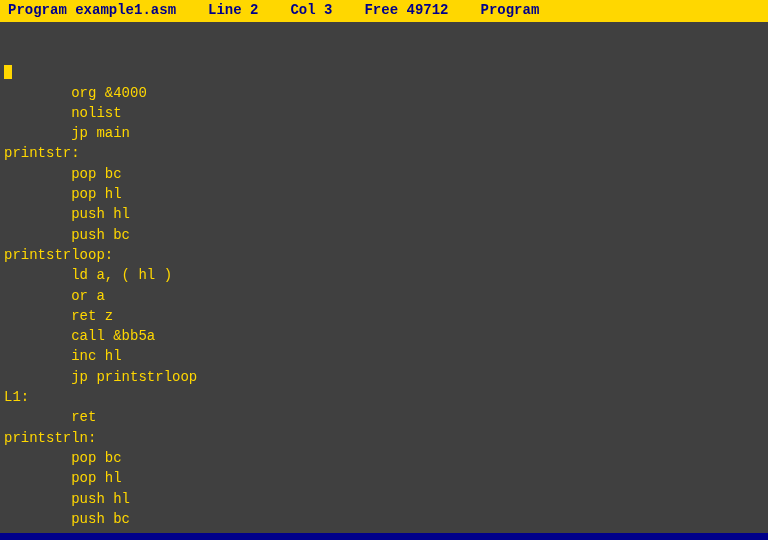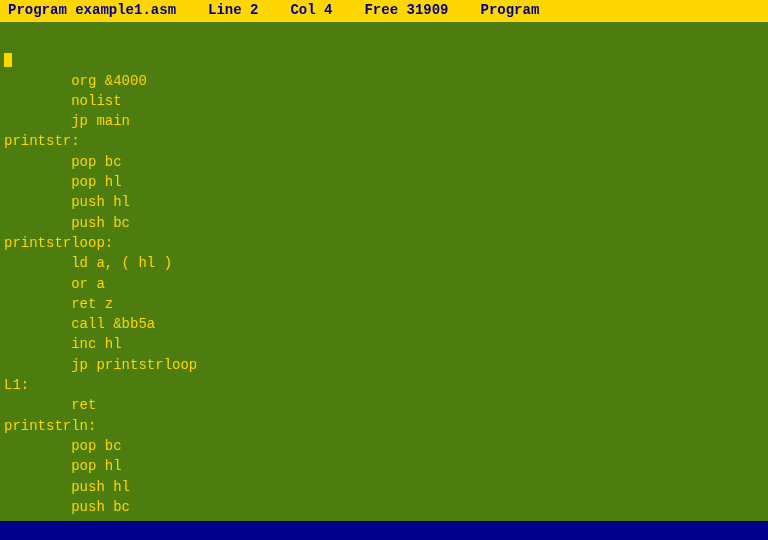--- a/index.html
+++ b/index.html
@@ -22,34 +22,34 @@
       color: #00008B;
       font-weight: bold;
       padding: 2px 8px;
       display: flex;
       gap: 32px;
       align-items: flex-start;
       height: 22px;
     }
 
     #editor-area {
-      background-color: #4d7c0f;
+      background-color: #404040;
       color: #FFD700;
-      padding: 8px 0 4px 0;
+      padding: 20px 0 4px 0;
       font-family: 'Courier New', Courier, monospace;
       font-size: 14px;
       line-height: 1.45;
       white-space: pre;
     }
   </style>
 </head>
 <body>
 
 <div id="status-bar">
   <span>Program example1.asm</span>
   <span>Line 2</span>
-  <span>Col 4</span>
-  <span>Free 31909</span>
+  <span>Col 3</span>
+  <span>Free 49712</span>
   <span>Program</span>
 </div>
 
 <div id="editor-area">
 <div style="padding-left: 4px; color: rgb(255, 215, 0); font-family: &quot;Courier New&quot;, Courier, monospace; font-size: 14px; line-height: 1.45; white-space: pre; display: block;"><span style="display: inline-block; width: 8px; height: 14px; background-color: rgb(255, 215, 0); vertical-align: middle; margin-bottom: 1px;"></span></div><div style="padding-left: 4px; color: rgb(255, 215, 0); font-family: &quot;Courier New&quot;, Courier, monospace; font-size: 14px; line-height: 1.45; white-space: pre; display: block;">        org &amp;4000</div><div style="padding-left: 4px; color: rgb(255, 215, 0); font-family: &quot;Courier New&quot;, Courier, monospace; font-size: 14px; line-height: 1.45; white-space: pre; display: block;">        nolist</div><div style="padding-left: 4px; color: rgb(255, 215, 0); font-family: &quot;Courier New&quot;, Courier, monospace; font-size: 14px; line-height: 1.45; white-space: pre; display: block;"></div><div style="padding-left: 4px; color: rgb(255, 215, 0); font-family: &quot;Courier New&quot;, Courier, monospace; font-size: 14px; line-height: 1.45; white-space: pre; display: block;">        jp main</div><div style="padding-left: 4px; color: rgb(255, 215, 0); font-family: &quot;Courier New&quot;, Courier, monospace; font-size: 14px; line-height: 1.45; white-space: pre; display: block;"></div><div style="padding-left: 4px; color: rgb(255, 215, 0); font-family: &quot;Courier New&quot;, Courier, monospace; font-size: 14px; line-height: 1.45; white-space: pre; display: block;">printstr:</div><div style="padding-left: 4px; color: rgb(255, 215, 0); font-family: &quot;Courier New&quot;, Courier, monospace; font-size: 14px; line-height: 1.45; white-space: pre; display: block;">        pop bc</div><div style="padding-left: 4px; color: rgb(255, 215, 0); font-family: &quot;Courier New&quot;, Courier, monospace; font-size: 14px; line-height: 1.45; white-space: pre; display: block;">        pop hl</div><div style="padding-left: 4px; color: rgb(255, 215, 0); font-family: &quot;Courier New&quot;, Courier, monospace; font-size: 14px; line-height: 1.45; white-space: pre; display: block;">        push hl</div><div style="padding-left: 4px; color: rgb(255, 215, 0); font-family: &quot;Courier New&quot;, Courier, monospace; font-size: 14px; line-height: 1.45; white-space: pre; display: block;">        push bc</div><div style="padding-left: 4px; color: rgb(255, 215, 0); font-family: &quot;Courier New&quot;, Courier, monospace; font-size: 14px; line-height: 1.45; white-space: pre; display: block;">printstrloop:</div><div style="padding-left: 4px; color: rgb(255, 215, 0); font-family: &quot;Courier New&quot;, Courier, monospace; font-size: 14px; line-height: 1.45; white-space: pre; display: block;">        ld a, ( hl )</div><div style="padding-left: 4px; color: rgb(255, 215, 0); font-family: &quot;Courier New&quot;, Courier, monospace; font-size: 14px; line-height: 1.45; white-space: pre; display: block;">        or a</div><div style="padding-left: 4px; color: rgb(255, 215, 0); font-family: &quot;Courier New&quot;, Courier, monospace; font-size: 14px; line-height: 1.45; white-space: pre; display: block;">        ret z</div><div style="padding-left: 4px; color: rgb(255, 215, 0); font-family: &quot;Courier New&quot;, Courier, monospace; font-size: 14px; line-height: 1.45; white-space: pre; display: block;">        call &amp;bb5a</div><div style="padding-left: 4px; color: rgb(255, 215, 0); font-family: &quot;Courier New&quot;, Courier, monospace; font-size: 14px; line-height: 1.45; white-space: pre; display: block;">        inc hl</div><div style="padding-left: 4px; color: rgb(255, 215, 0); font-family: &quot;Courier New&quot;, Courier, monospace; font-size: 14px; line-height: 1.45; white-space: pre; display: block;">        jp printstrloop</div><div style="padding-left: 4px; color: rgb(255, 215, 0); font-family: &quot;Courier New&quot;, Courier, monospace; font-size: 14px; line-height: 1.45; white-space: pre; display: block;">L1:</div><div style="padding-left: 4px; color: rgb(255, 215, 0); font-family: &quot;Courier New&quot;, Courier, monospace; font-size: 14px; line-height: 1.45; white-space: pre; display: block;">        ret</div><div style="padding-left: 4px; color: rgb(255, 215, 0); font-family: &quot;Courier New&quot;, Courier, monospace; font-size: 14px; line-height: 1.45; white-space: pre; display: block;">printstrln:</div><div style="padding-left: 4px; color: rgb(255, 215, 0); font-family: &quot;Courier New&quot;, Courier, monospace; font-size: 14px; line-height: 1.45; white-space: pre; display: block;">        pop bc</div><div style="padding-left: 4px; color: rgb(255, 215, 0); font-family: &quot;Courier New&quot;, Courier, monospace; font-size: 14px; line-height: 1.45; white-space: pre; display: block;">        pop hl</div><div style="padding-left: 4px; color: rgb(255, 215, 0); font-family: &quot;Courier New&quot;, Courier, monospace; font-size: 14px; line-height: 1.45; white-space: pre; display: block;">        push hl</div><div style="padding-left: 4px; color: rgb(255, 215, 0); font-family: &quot;Courier New&quot;, Courier, monospace; font-size: 14px; line-height: 1.45; white-space: pre; display: block;">        push bc</div></div>
 
 </body></html>

